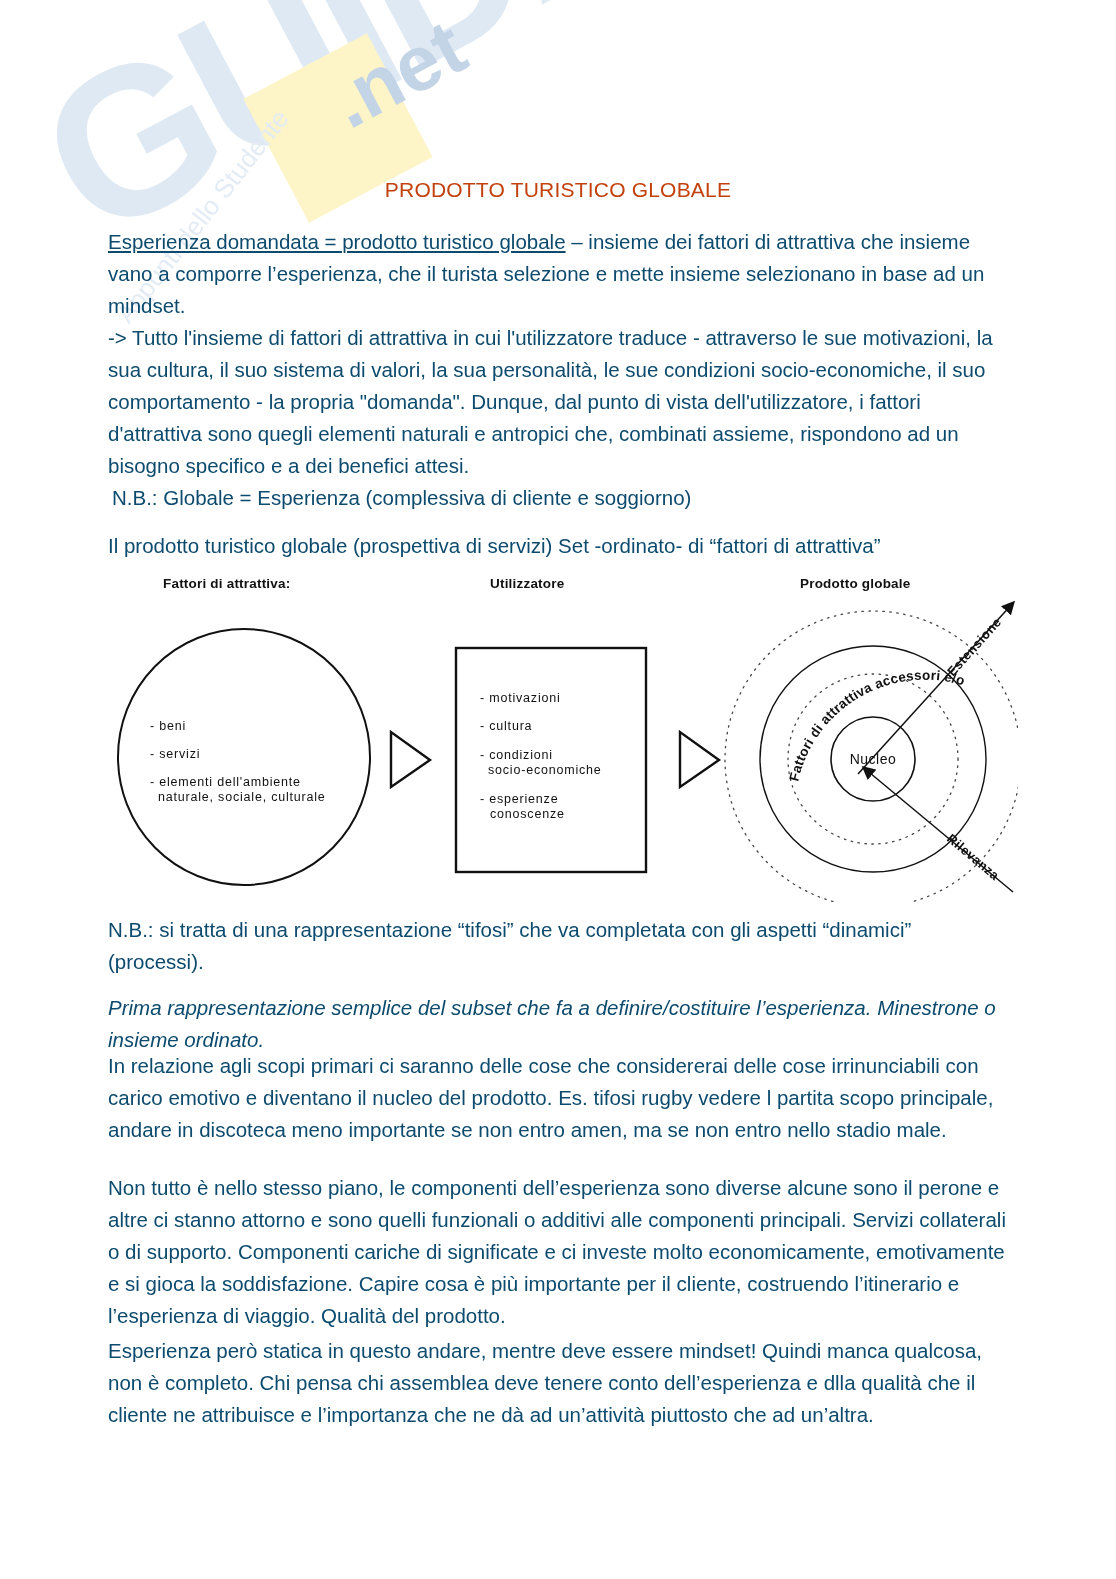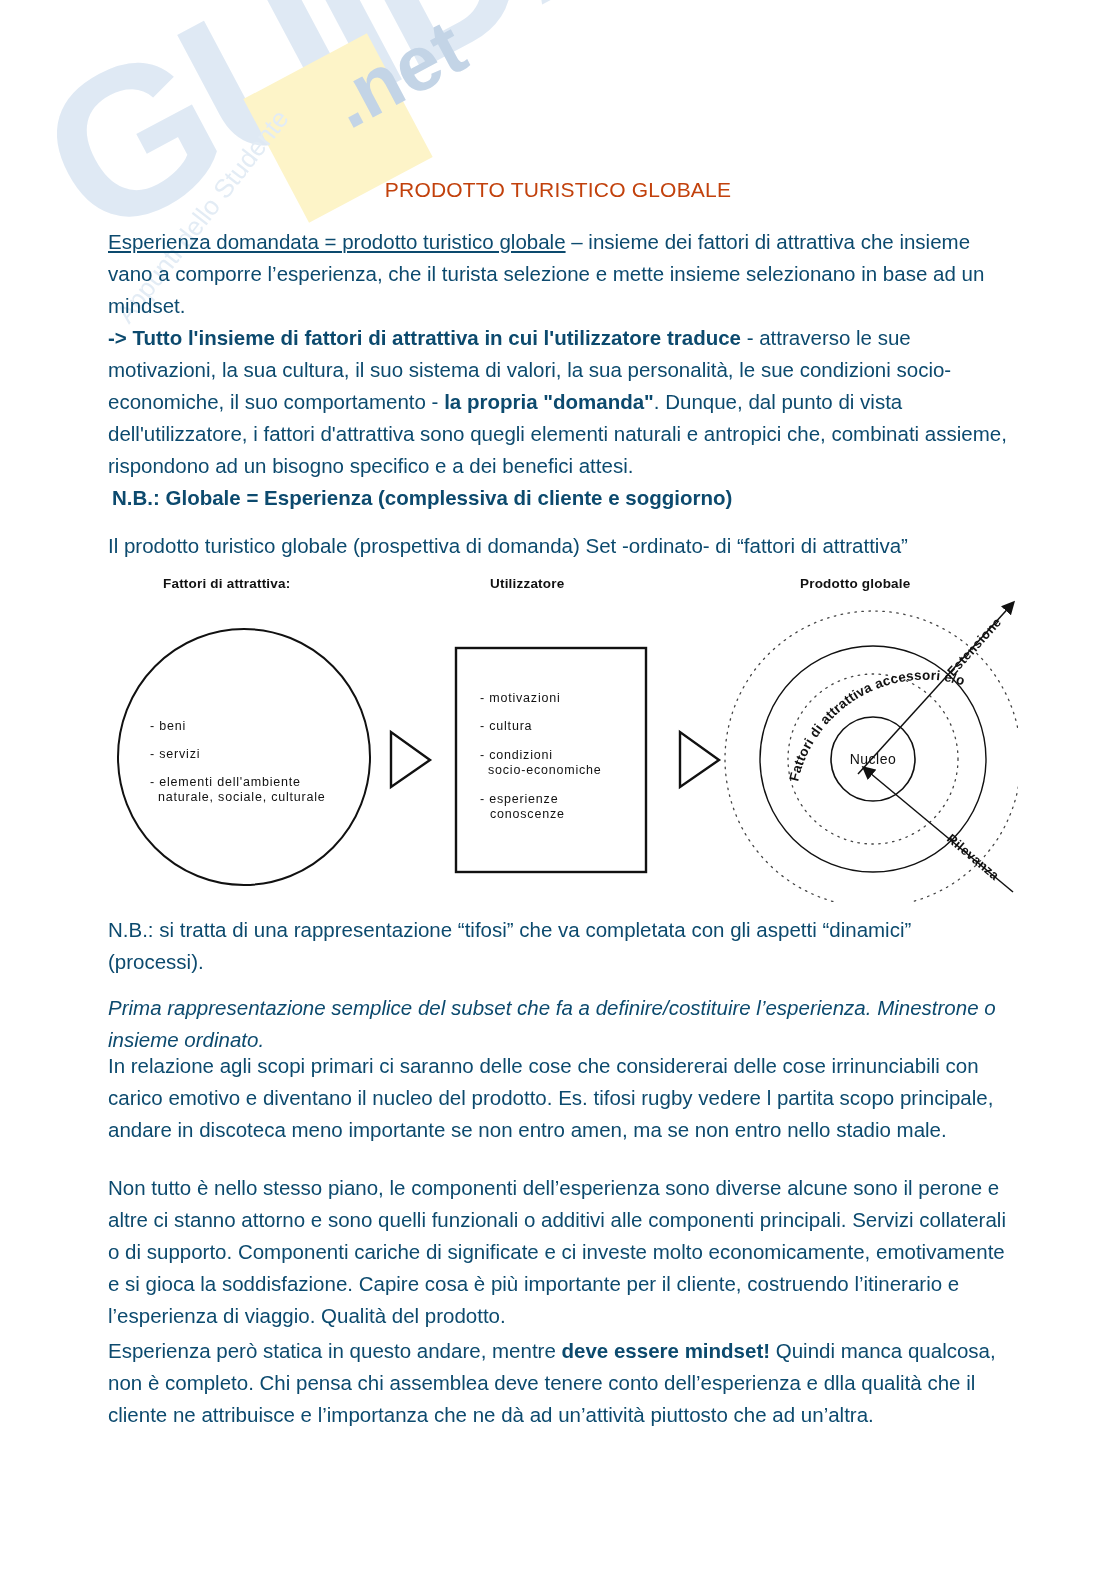--- a/index.html
+++ b/index.html
@@ -92,21 +92,21 @@
   .para {
     position: absolute;
     left: 108px;
     width: 902px;
     font-size: 20.5px;
     line-height: 32px;
     color: #0c4a6e;
     text-align: left;
   }
   .u { text-decoration: underline; }
-  .b { font-weight: bold; }
+  .b { font-weight: normal; }
 
   
   .diagram {
     position: absolute;
     left: 108px;
     top: 572px;
     width: 910px;
     height: 330px;
     z-index: 2;
   }
@@ -131,21 +131,21 @@
     <div class="para" style="top:226px;">
       <span class="u">Esperienza domandata = prodotto turistico globale</span><span> – insieme dei fattori di attrattiva che insieme vano a comporre l’esperienza, che il turista selezione e mette insieme selezionano in base ad un mindset.</span>
     </div>
 
     <div class="para" style="top:322px;">
       <span class="b">-&gt; Tutto l'insieme di fattori di attrattiva in cui l'utilizzatore traduce</span><span> - attraverso le sue motivazioni, la sua cultura, il suo sistema di valori, la sua personalità, le sue condizioni socio-economiche, il suo comportamento - </span><span class="b">la propria "domanda"</span><span>. Dunque, dal punto di vista dell'utilizzatore, i fattori d'attrattiva sono quegli elementi naturali e antropici che, combinati assieme, rispondono ad un bisogno specifico e a dei benefici attesi.</span>
     </div>
 
     <div class="para b" style="top:482px; left:112px;">N.B.: Globale = Esperienza (complessiva di cliente e soggiorno)</div>
 
-    <div class="para" style="top:530px;">Il prodotto turistico globale (prospettiva di domanda) Set -ordinato- di “fattori di attrattiva”</div>
+    <div class="para" style="top:530px;">Il prodotto turistico globale (prospettiva di servizi) Set -ordinato- di “fattori di attrattiva”</div>
 
     <div class="diagram">
       <svg width="910" height="330" viewBox="0 0 910 330" xmlns="http://www.w3.org/2000/svg">
         <defs>
           <path id="ringpath" d="M 690,210 A 130,130 0 0 1 860,115" fill="none"></path>
           <marker id="arrowhead" markerWidth="9" markerHeight="9" refX="7" refY="4.5" orient="auto">
             <polygon points="0,0 9,4.5 0,9" fill="#111111"></polygon>
           </marker>
         </defs>
 

